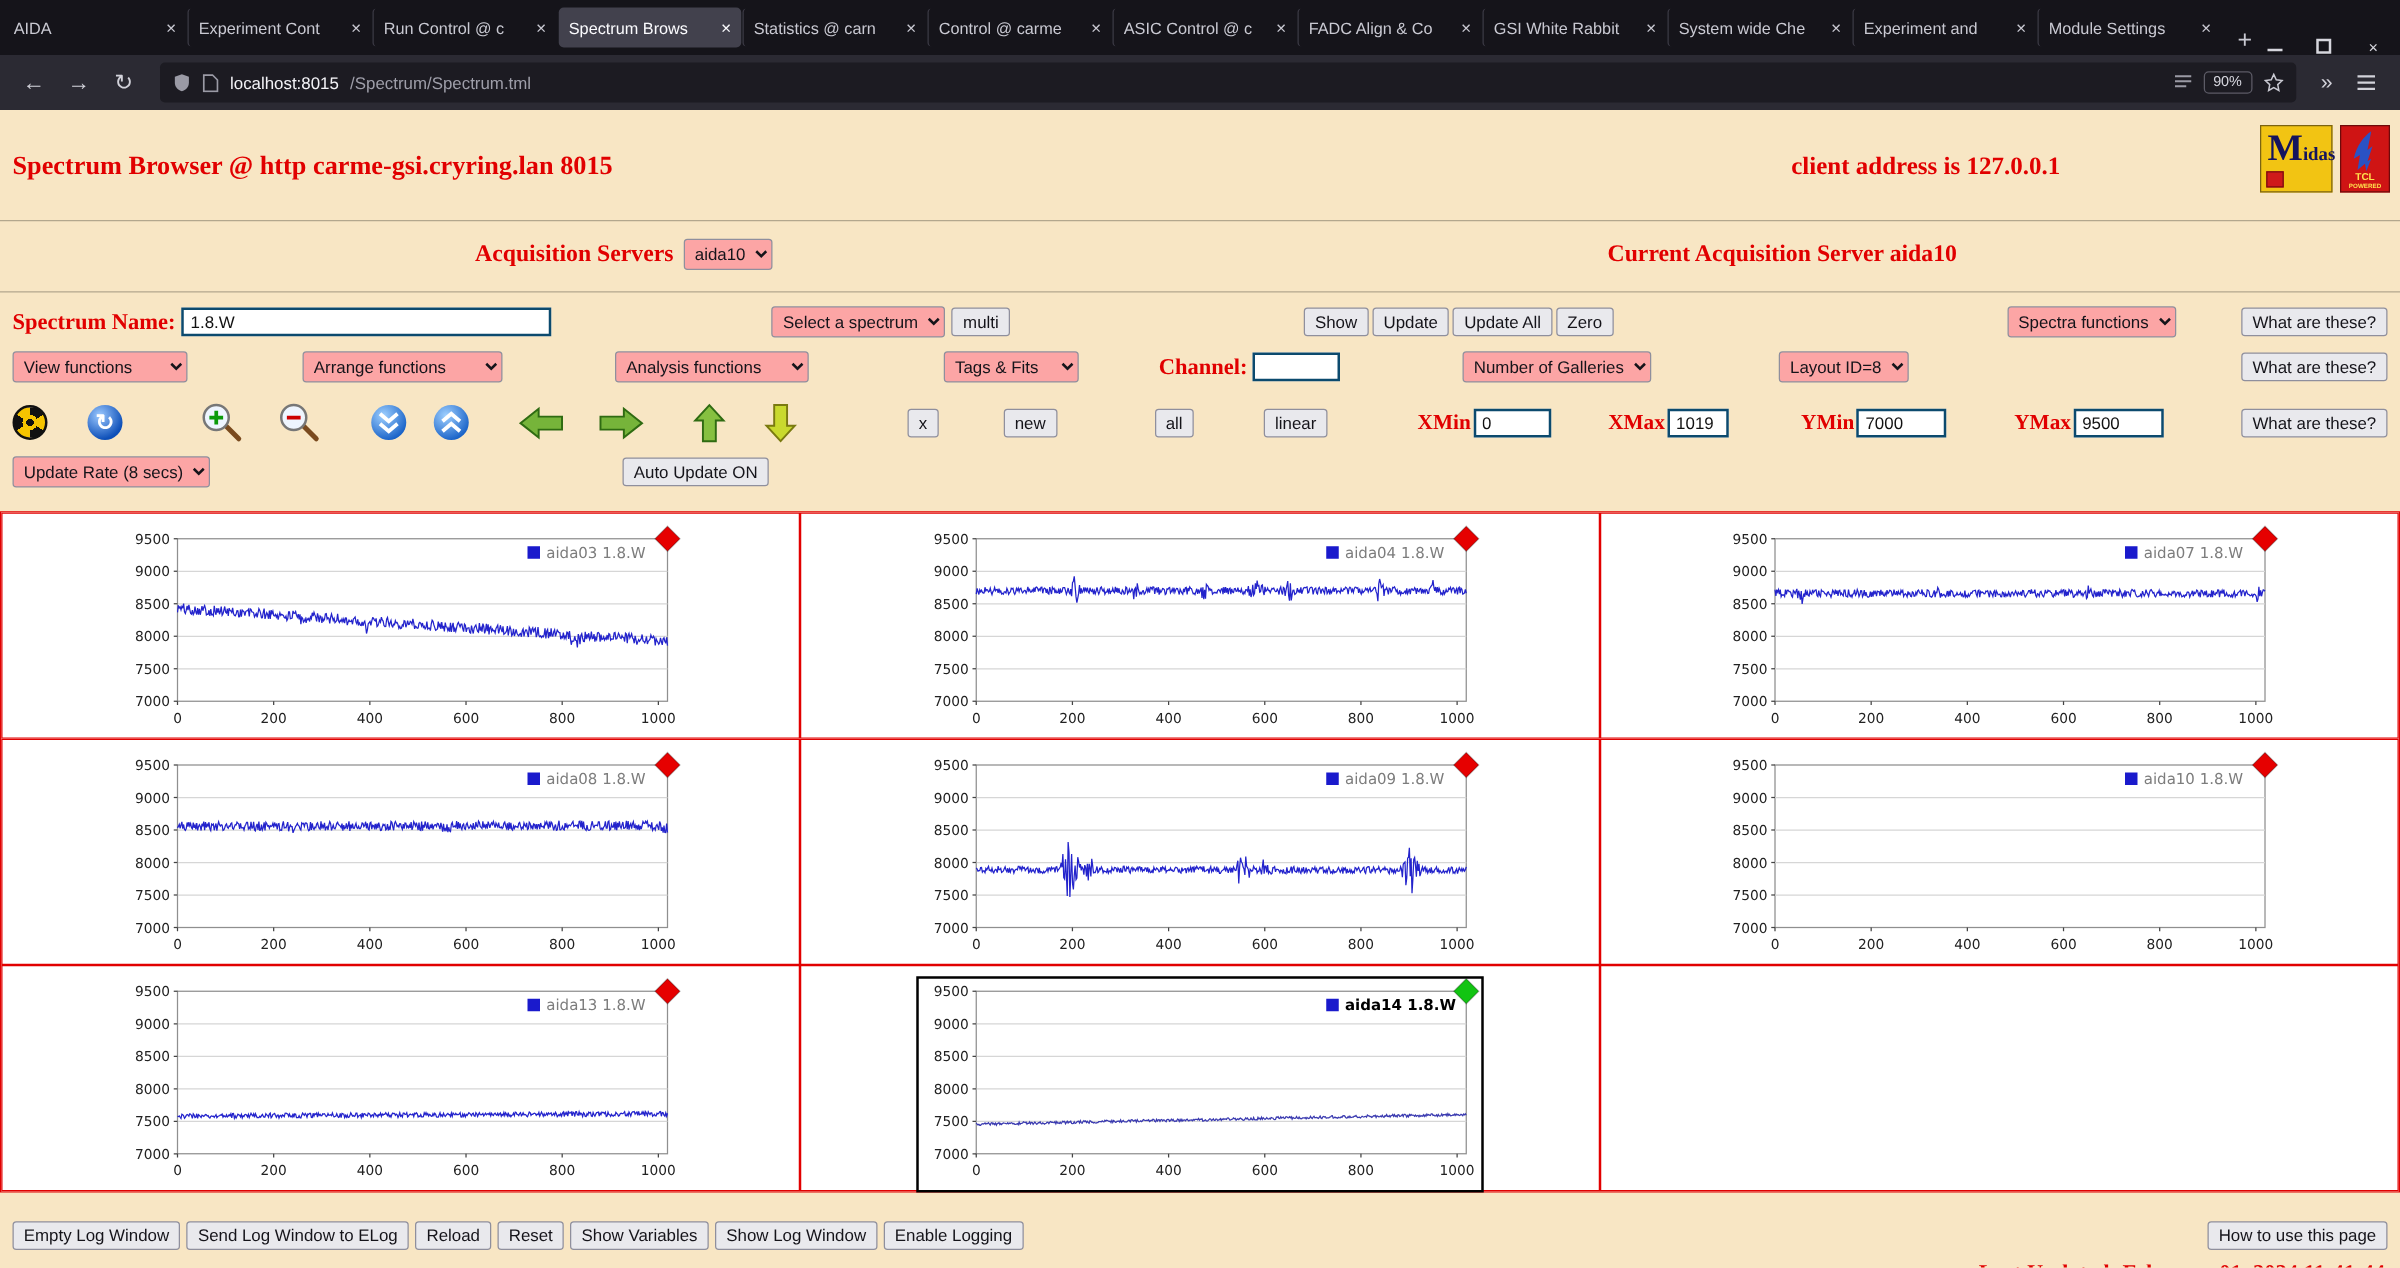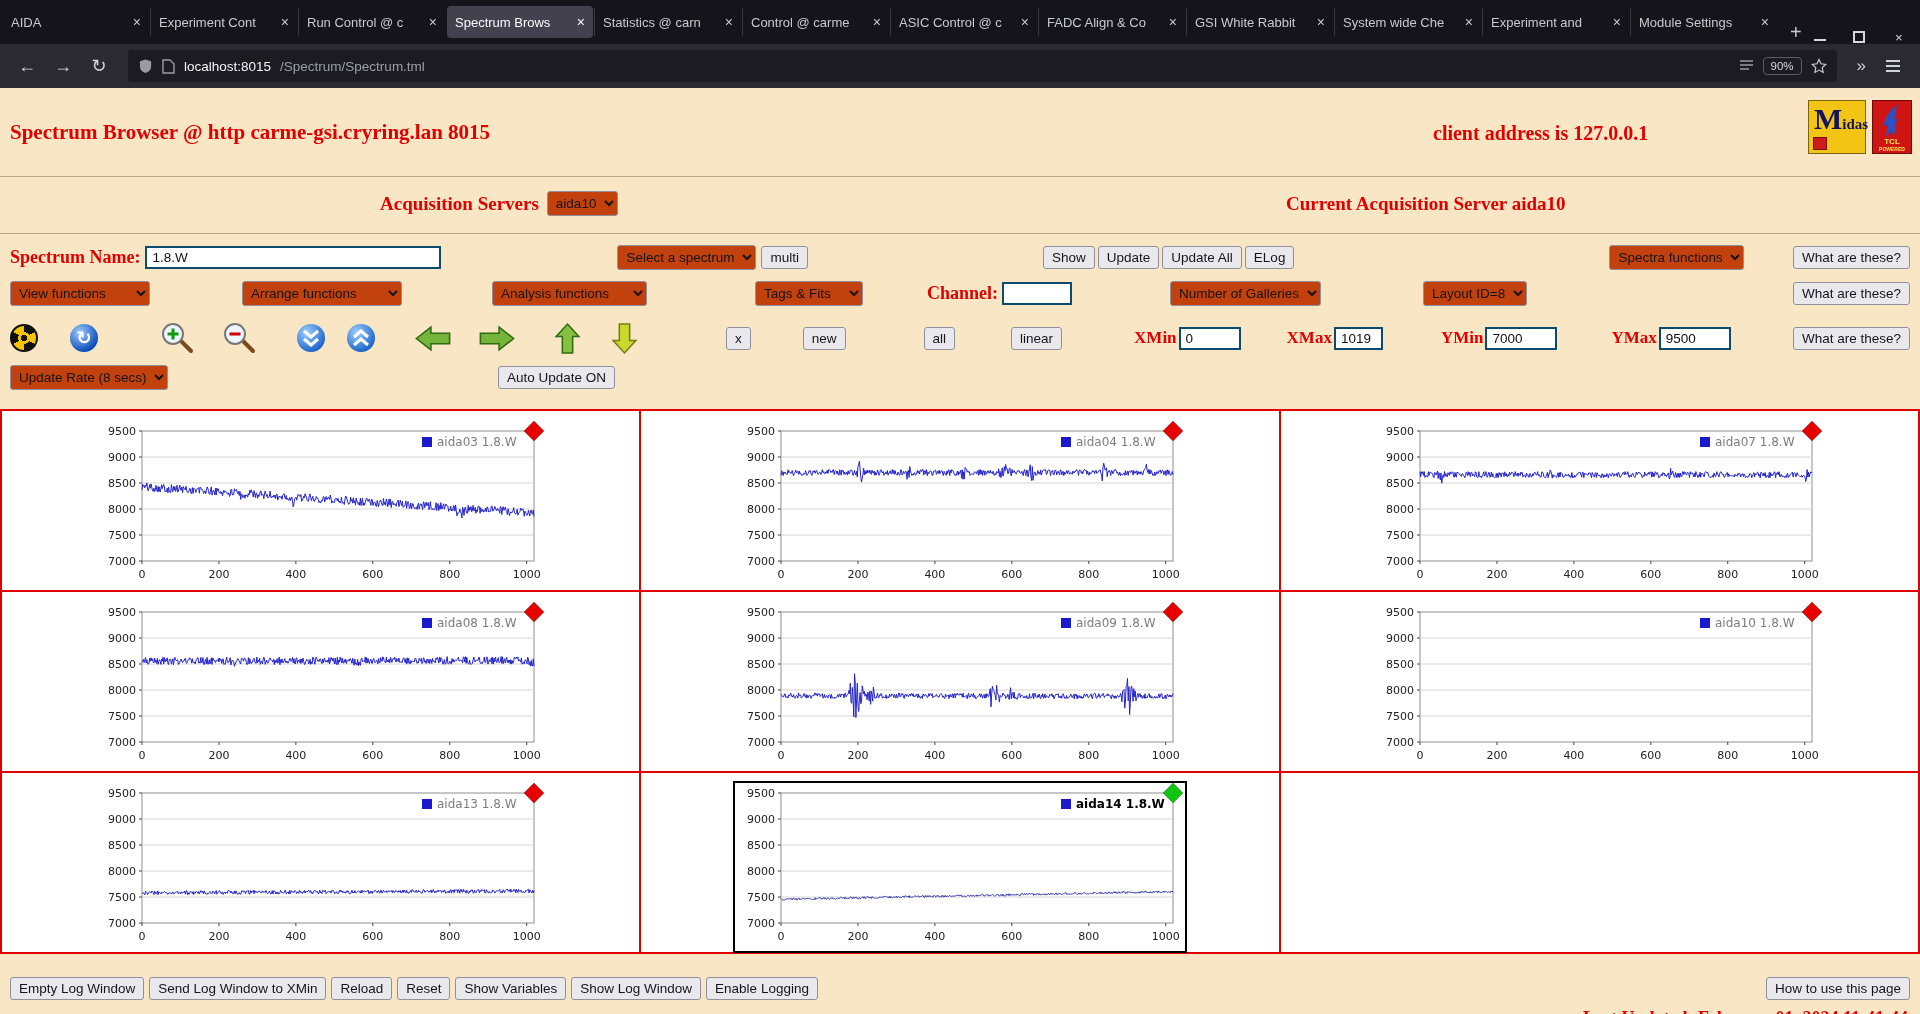--- a/index.html
+++ b/index.html
@@ -55,21 +55,21 @@
   .spectrum-row{margin-top:9px;height:28px}
   .functions-row{margin-top:8px;height:28px}
   .icons-row{margin-top:10px;height:42px}
   .update-row{margin-top:4px;height:28px}
 
   .red-label{font-size:18px}
   .red-label-sm{font-size:17px}
 
   .btn{font-family:"Liberation Sans",sans-serif;font-size:13.5px;background:#e9e9ed;border:1px solid #8f8f9d;
        border-radius:3px;padding:3px 8px;color:#15141a;cursor:default;white-space:nowrap}
-  .sel{font-family:"Liberation Sans",sans-serif;font-size:13.5px;background:#c2410c;border:1px solid #8f8f9d;
+  .sel{font-family:"Liberation Sans",sans-serif;font-size:13.5px;background:#fca5a5;border:1px solid #8f8f9d;
        border-radius:3px;padding:2px 4px;color:#15141a;height:25px}
   .text-input{font-family:"Liberation Sans",sans-serif;font-size:13.5px;background:#fff;border:2px solid #0c4a6e;
        padding:2px 5px;height:23px;color:#111}
 
   .ml-auto{margin-left:auto}
 
   
   .ticon{display:inline-flex;align-items:center;justify-content:center;cursor:default}
   .rad-icon{width:28px;height:28px;border-radius:50%;border:2px solid #111;
     background:
@@ -215,21 +215,21 @@
   <div class="hrline"></div>
 
   <div class="row spectrum-row">
     <span class="serif-red red-label">Spectrum Name:</span>
     <input class="text-input" style="width: 296px; margin-left: 5px;" value="1.8.W">
     <select class="sel" style="margin-left:176px"><option>Select a spectrum</option></select>
     <button class="btn" style="margin-left:5px">multi</button>
     <button class="btn" style="margin-left:235px">Show</button>
     <button class="btn" style="margin-left:3px">Update</button>
     <button class="btn" style="margin-left:3px">Update All</button>
-    <button class="btn" style="margin-left:3px">ELog</button>
+    <button class="btn" style="margin-left:3px">Zero</button>
     <select class="sel" style="margin-left:315px"><option>Spectra functions</option></select>
     <button class="btn ml-auto">What are these?</button>
   </div>
 
   <div class="row functions-row">
     <select class="sel" style="width:140px"><option>View functions</option></select>
     <select class="sel" style="margin-left:92px;width:160px"><option>Arrange functions</option></select>
     <select class="sel" style="margin-left:90px;width:155px"><option>Analysis functions</option></select>
     <select class="sel" style="margin-left:108px;width:108px"><option>Tags &amp; Fits</option></select>
     <span class="serif-red red-label" style="margin-left:64px">Channel:</span>
@@ -615,21 +615,21 @@
             <text x="341" y="25" font-size="12" fill="#000000" font-family="DejaVu Sans, sans-serif" font-weight="bold">aida14 1.8.W</text>
             <polygon points="438,0 448,10 438,20 428,10" fill="#12c412" stroke="rgba(0,0,0,0.25)"></polygon>
           </svg></div>
       </div>
       <div class="cell"></div>
     </div>
 
   <div class="log-row">
     <span id="log-buttons" style="display:flex;gap:5px">
         <button class="btn">Empty Log Window</button>
-        <button class="btn">Send Log Window to XMin</button>
+        <button class="btn">Send Log Window to ELog</button>
         <button class="btn">Reload</button>
         <button class="btn">Reset</button>
         <button class="btn">Show Variables</button>
         <button class="btn">Show Log Window</button>
         <button class="btn">Enable Logging</button>
       </span>
     <button class="btn ml-auto">How to use this page</button>
   </div>
 
   <div class="serif-red footer-row">Last Updated: February 01, 2024 11:41:44</div>

